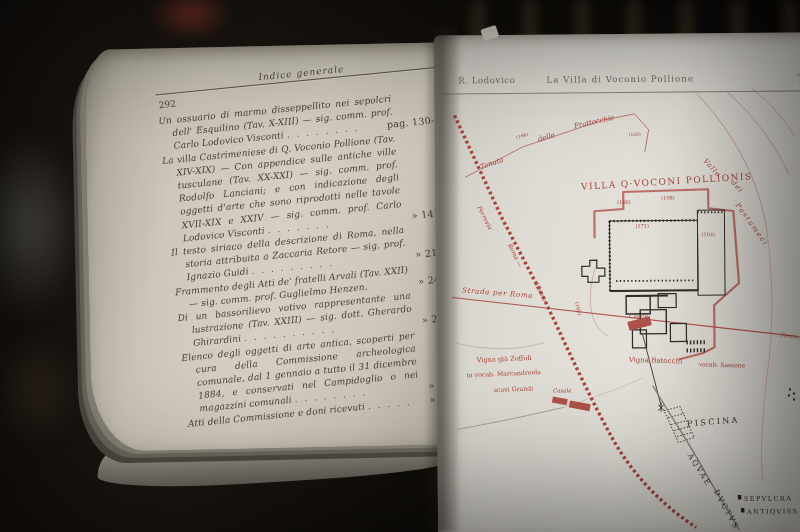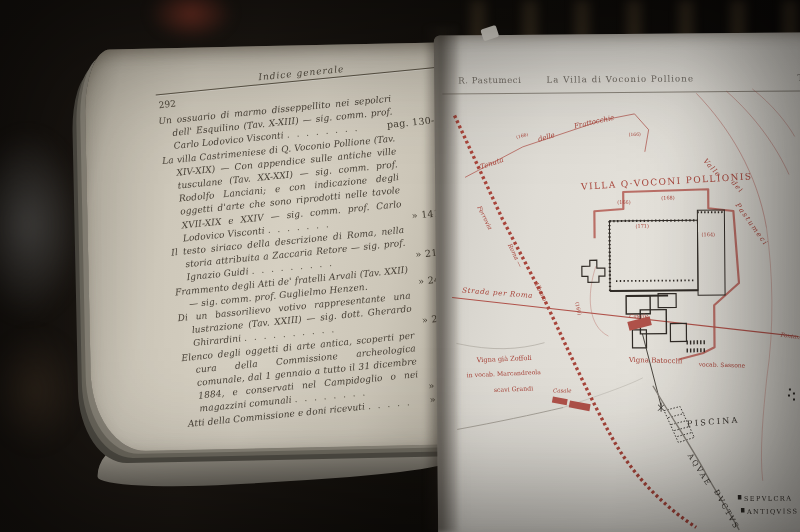--- a/index.html
+++ b/index.html
@@ -120,21 +120,21 @@
           <span class="leader">. . . . .</span>
           <span class="ref">» 282-288</span>
         </div>
       </div>
     </div>
   </div>
 
   <div class="right-page">
     <div class="rp-tear"></div>
     <div class="rp-header">
-      <span class="rp-author">R. Pastumeci</span>
+      <span class="rp-author">R. Lodovico</span>
       <span class="rp-title">La Villa di Voconio Pollione</span>
       <span class="rp-right">T</span>
     </div>
     <div class="rp-rule"></div>
 
     <svg class="map" viewBox="0 0 372 502">
 
       <path d="M30,142 L88,112 L168,86 L200,80 L214,96 L210,118" fill="none" stroke="#b0524a" stroke-width=".9" opacity=".8"></path>
 
       <path d="M262,60 C295,95 322,140 331,195" fill="none" stroke="#b0524a" stroke-width=".8" opacity=".55"></path>

